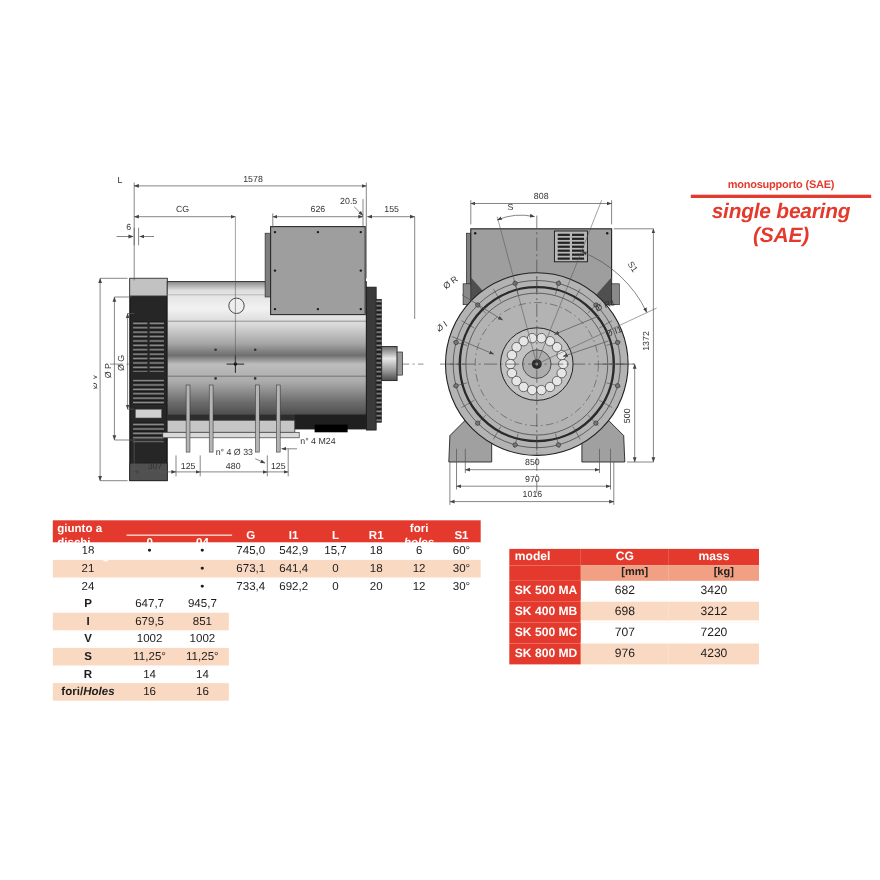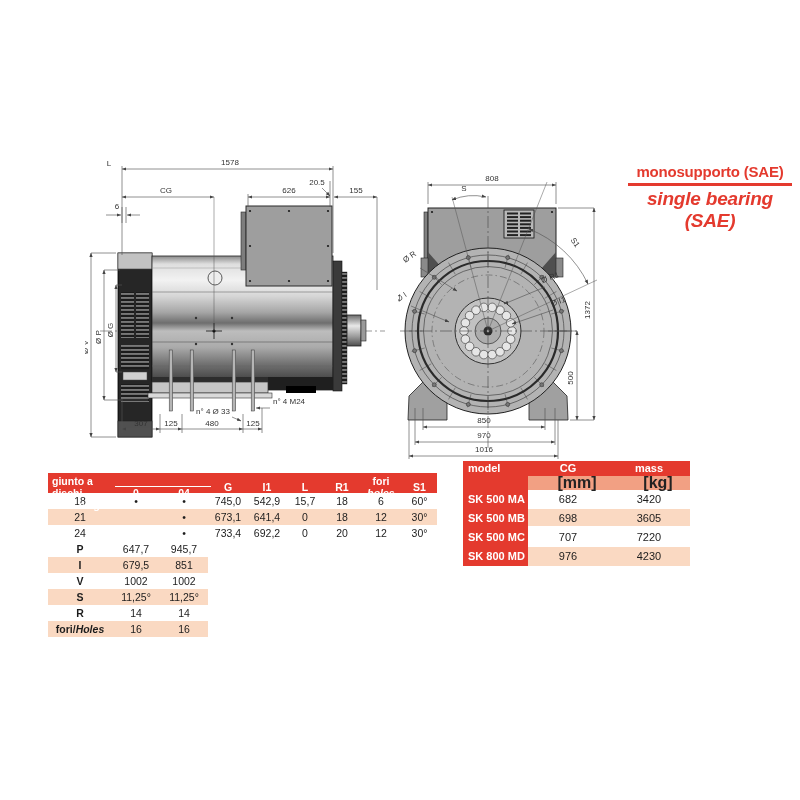--- a/index.html
+++ b/index.html
@@ -5,21 +5,21 @@
   :root { --red:#e43a2e; --peach:#fad9c2; --salmon:#f2a083; --ink:#1c1c1c; }
   * { margin:0; padding:0; box-sizing:border-box; }
   body { font-family:"Liberation Sans", sans-serif; background:#fff; }
   #page { position:relative; width:800px; height:800px; background:#fff; overflow:hidden; }
 
   svg text { font-family:"Liberation Sans", sans-serif; font-size:8px; fill:#333; }
   svg text.rot { font-size:8px; }
 
   
   .heading { position:absolute; left:628px; top:163px; width:164px; text-align:center; color:var(--red); }
-  .heading .it { font-size:15px; font-weight:bold; letter-spacing:-0.2px; }
+  .heading .it { font-size:10px; font-weight:bold; letter-spacing:-0.2px; }
   .heading .rule { height:3px; background:var(--red); margin:3px 0 2px; }
   .heading .en { font-size:19px; font-weight:bold; font-style:italic; letter-spacing:-0.2px; }
 
   
   .disk-table { position:absolute; left:48px; top:473px; width:389px; font-size:10.5px; color:var(--ink); }
   .dt-row, .dt-head { display:grid; grid-template-columns:64px 48px 48px 40px 38px 38px 36px 42px 35px; text-align:center; }
   .dt-head { background:var(--red); color:#fff; height:20px; font-weight:bold; position:relative; }
   .dt-head .hc { line-height:28px; }
   .dt-head .c1 { text-align:left; padding:2px 0 0 4px; line-height:12px; }
   .dt-head .c1 .en { font-style:italic; text-align:center; }
@@ -27,26 +27,26 @@
   .dt-head .two { line-height:12px; padding-top:2px; }
   .dt-head .two .en { font-style:italic; }
   .dt-head .wline { position:absolute; left:67px; top:13px; width:96px; height:1px; background:#fff; }
   .dt-row { height:16px; line-height:16px; }
   .dt-brow { display:grid; grid-template-columns:64px 48px 48px; width:160px; height:16px; line-height:16px; text-align:center; }
   .dt-brow .c1 { font-weight:bold; }
   .dt-brow .c1 i { font-style:italic; }
   .peach { background:var(--peach); }
 
   
-  .model-table { position:absolute; left:463px; top:461px; width:227px; font-size:11px; color:var(--ink); }
+  .model-table { position:absolute; left:463px; top:499px; width:227px; font-size:11px; color:var(--ink); }
   .mt-grid { display:grid; grid-template-columns:65px 80px 82px; }
   .mt-grid .redcell { background:var(--red); color:#fff; font-weight:bold; text-align:left; padding-left:5px; }
   .mt-grid .hdr { height:15px; line-height:15px; }
   .mt-grid .hdrv { background:var(--red); color:#fff; font-weight:bold; text-align:center; height:15px; line-height:15px; }
-  .mt-grid .unit { height:14px; line-height:14px; background:var(--salmon); text-align:center; font-weight:bold; font-size:16px; color:#222;padding-left:18px; }
+  .mt-grid .unit { height:14px; line-height:14px; background:var(--salmon); text-align:center; font-weight:bold; font-size:10px; color:#222;padding-left:18px; }
   .mt-grid .runit { height:14px; background:var(--red); }
   .mt-grid .mrow { height:19px; line-height:19px; }
   .mt-grid .val { text-align:center; height:19px; line-height:18px; border-bottom:2px solid #fff; }
   .mt-grid .val.last { border-bottom:none; }
 </style>
 </head>
 <body>
 
 <div id="page">
 
@@ -431,23 +431,23 @@
       <div class="hdrv">mass</div>
 
       <div class="runit"></div>
       <div class="unit">[mm]</div>
       <div class="unit">[kg]</div>
 
       <div class="redcell mrow">SK 500 MA</div>
       <div class="val">682</div>
       <div class="val">3420</div>
 
-      <div class="redcell mrow">SK 500 MB</div>
+      <div class="redcell mrow">SK 400 MB</div>
       <div class="val peach">698</div>
-      <div class="val peach">3605</div>
+      <div class="val peach">3212</div>
 
       <div class="redcell mrow">SK 500 MC</div>
       <div class="val">707</div>
       <div class="val">7220</div>
 
       <div class="redcell mrow">SK 800 MD</div>
       <div class="val peach last">976</div>
       <div class="val peach last">4230</div>
     </div>
   </div>

